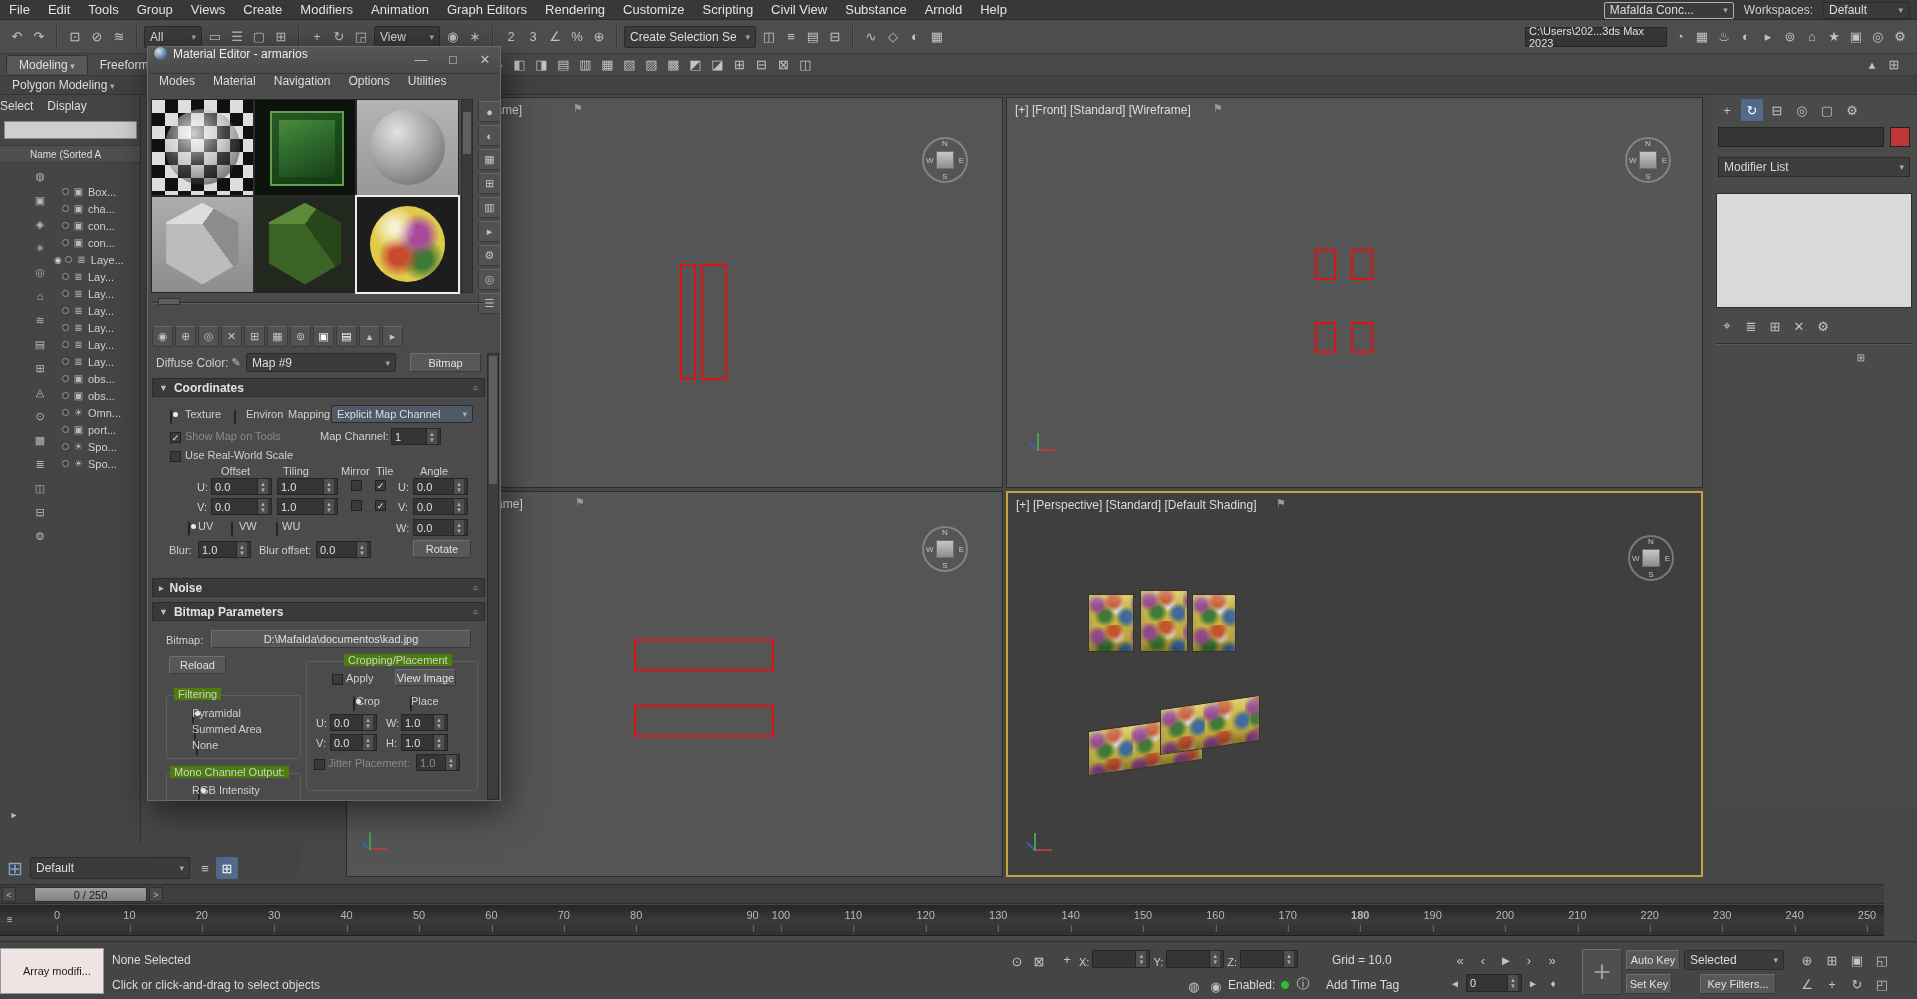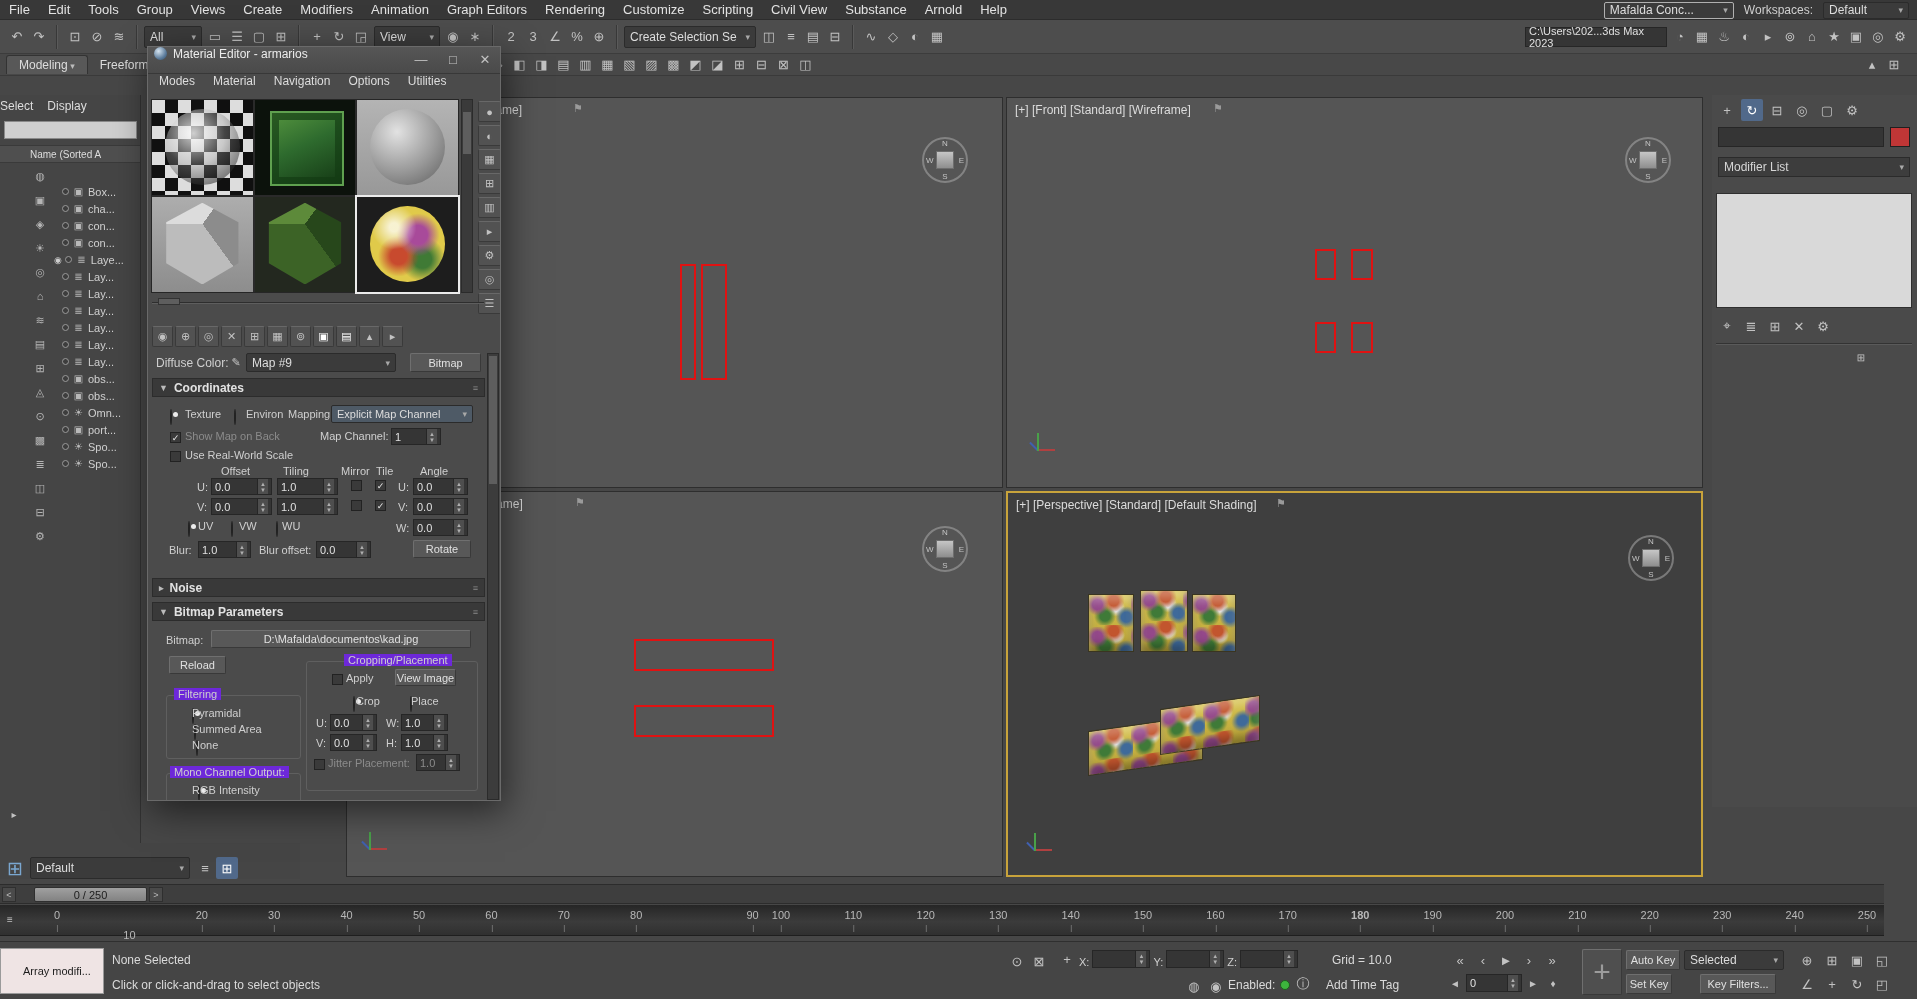--- a/index.html
+++ b/index.html
@@ -124,21 +124,21 @@
 .me-slot-sb .thumb{position:absolute;left:1px;top:12px;width:8px;height:42px;background:#5e5e5e}
 .me-vtb{position:absolute;left:330px;top:54px;width:23px;display:flex;flex-direction:column;gap:3px}
 .me-vtb .icon,.me-htb .icon{min-width:21px;height:21px;background:#525252;border:1px solid #3a3a3a;border-top-color:#686868;font-size:11px}
 .me-htb{position:absolute;left:4px;top:279px;display:flex;gap:2px}
 .me-split{position:absolute;left:4px;top:255px;width:332px;border-top:1px solid #2e2e2e;border-bottom:1px solid #5e5e5e}
 .me-grip{position:absolute;left:10px;top:251px;width:22px;height:7px;background:#5e5e5e;border:1px solid #333}
 .roll{position:absolute;left:4px;width:333px;height:19px;background:#393939;border:1px solid #2c2c2c;display:flex;align-items:center;padding:0 6px;font-weight:bold;font-size:12px;color:#e2e2e2}
 .roll .ra{font-size:9px;margin-right:6px;color:#bbb}
 .roll .rh{margin-left:auto;font-size:9px;color:#8a8a8a}
 .group{position:absolute;border:1px solid #5f5f5f;border-radius:3px}
-.gtitle{position:absolute;font-size:11px;color:#cfcfcf;background:#6d28d9;padding:0 4px;white-space:nowrap}
+.gtitle{position:absolute;font-size:11px;color:#cfcfcf;background:#4d7c0f;padding:0 4px;white-space:nowrap}
 .me-psb{position:absolute;left:339px;top:306px;width:12px;height:447px;background:#3c3c3c;border:1px solid #2b2b2b}
 .me-psb .thumb{position:absolute;left:1px;top:2px;width:8px;height:128px;background:#5e5e5e}
 .num{height:17px}
 </style>
 </head>
 <body>
 
 <div id="app">
 
   <div class="menubar abs">
@@ -276,20 +276,23 @@
         <span class="icon">⊟</span>
         <span class="icon">⊠</span>
         <span class="icon">◫</span>
       </div>
     <div class="row" style="margin-left:auto;margin-right:6px">
         <span class="icon">▴</span>
         <span class="icon">⊞</span>
       </div>
   </div>
 
+  <div class="polybar abs">
+    <span class="cap">Polygon Modeling</span>
+  </div>
 
   <div class="explorer abs">
     <div class="exp-menu">
         <span class="expm">Select</span>
         <span class="expm">Display</span>
       </div>
     <div class="exp-search"></div>
     <div class="exp-head">Name (Sorted A</div>
     <div class="exp-strip">
         <span class="icon">◍</span>
@@ -522,21 +525,21 @@
 
   <div class="tslider abs">
     <span class="tsbtn" style="left:2px">&lt;</span>
     <div class="thandle">0 / 250</div>
     <span class="tsbtn" style="left:149px">&gt;</span>
   </div>
 
   <div class="ruler abs">
     <span class="icon" style="position:absolute;left:2px;top:5px;min-width:16px;height:18px;font-size:10px">≡</span>
   <span class="tick" style="left: 57px;">0</span>
-      <span class="tick" style="left: 129.4px; margin-top: 20px;">10</span>
+      <span class="tick" style="left: 129.4px;">10</span>
       <span class="tick" style="left: 201.8px;">20</span>
       <span class="tick" style="left: 274.2px;">30</span>
       <span class="tick" style="left: 346.6px;">40</span>
       <span class="tick" style="left: 419px;">50</span>
       <span class="tick" style="left: 491.4px;">60</span>
       <span class="tick" style="left: 563.8px;">70</span>
       <span class="tick" style="left: 636.2px;">80</span>
       <span class="tick" style="left: 708.6px; margin-left: 44px;">90</span>
       <span class="tick" style="left: 781px;">100</span>
       <span class="tick" style="left: 853.4px;">110</span>
@@ -710,21 +713,21 @@
     <span class="radio sel abs" style="left:22px;top:363px"></span>
     <span class="lbl abs" style="left:37px;top:361px">Texture</span>
     <span class="radio abs" style="left:84px;top:363px"></span>
     <span class="lbl abs" style="left:98px;top:361px">Environ</span>
     <span class="lbl abs" style="left:140px;top:361px">Mapping:</span>
     <div class="dd abs" style="left:183px;top:358px;width:142px;height:18px;background:#4e5a66">
         <span style="font-size:11px">Explicit Map Channel</span>
         <span class="arr">▾</span>
       </div>
     <span class="check abs" style="left:22px;top:385px">✓</span>
-    <span class="lbl dis abs" style="left:37px;top:383px">Show Map on Back</span>
+    <span class="lbl dis abs" style="left:37px;top:383px">Show Map on Tools</span>
     <span class="lbl abs" style="left:172px;top:383px">Map Channel:</span>
     <div class="field num abs" style="left:243px;top:381px;width:50px">
         <span class="val">1</span>
         <span class="spin">
           <span>▲</span>
           <span>▼</span>
         </span>
       </div>
     <span class="check abs" style="left:22px;top:404px"></span>
     <span class="lbl abs" style="left:37px;top:402px">Use Real-World Scale</span>

